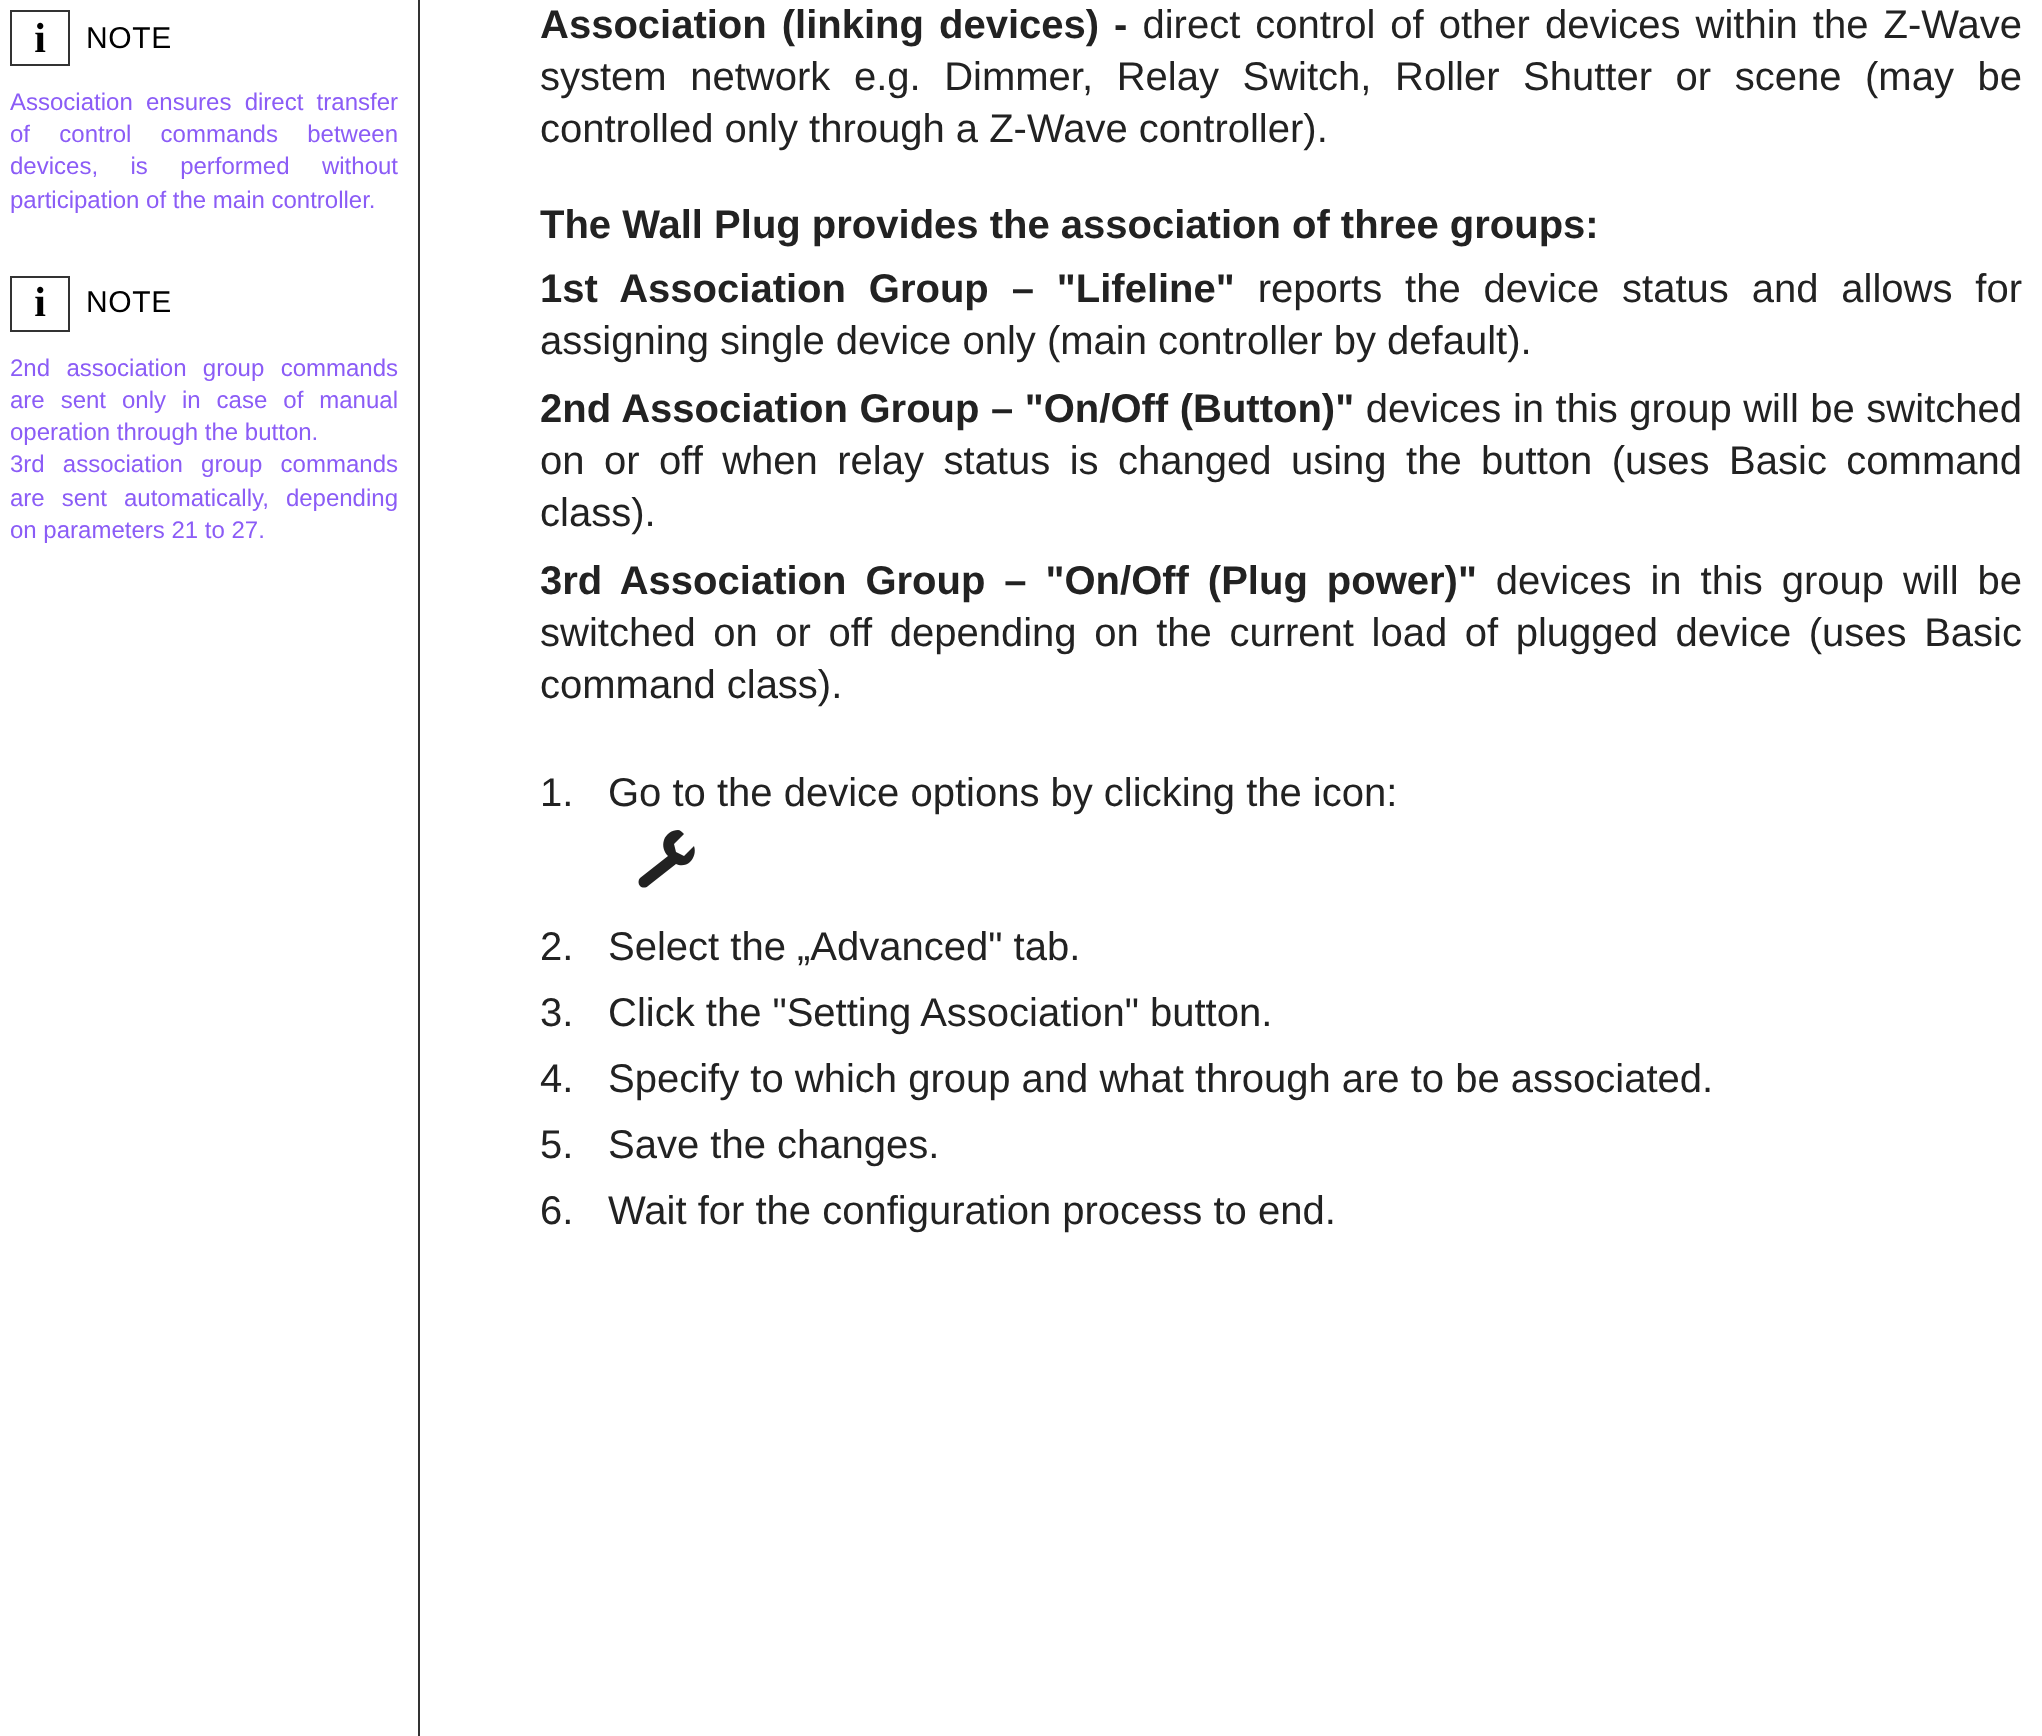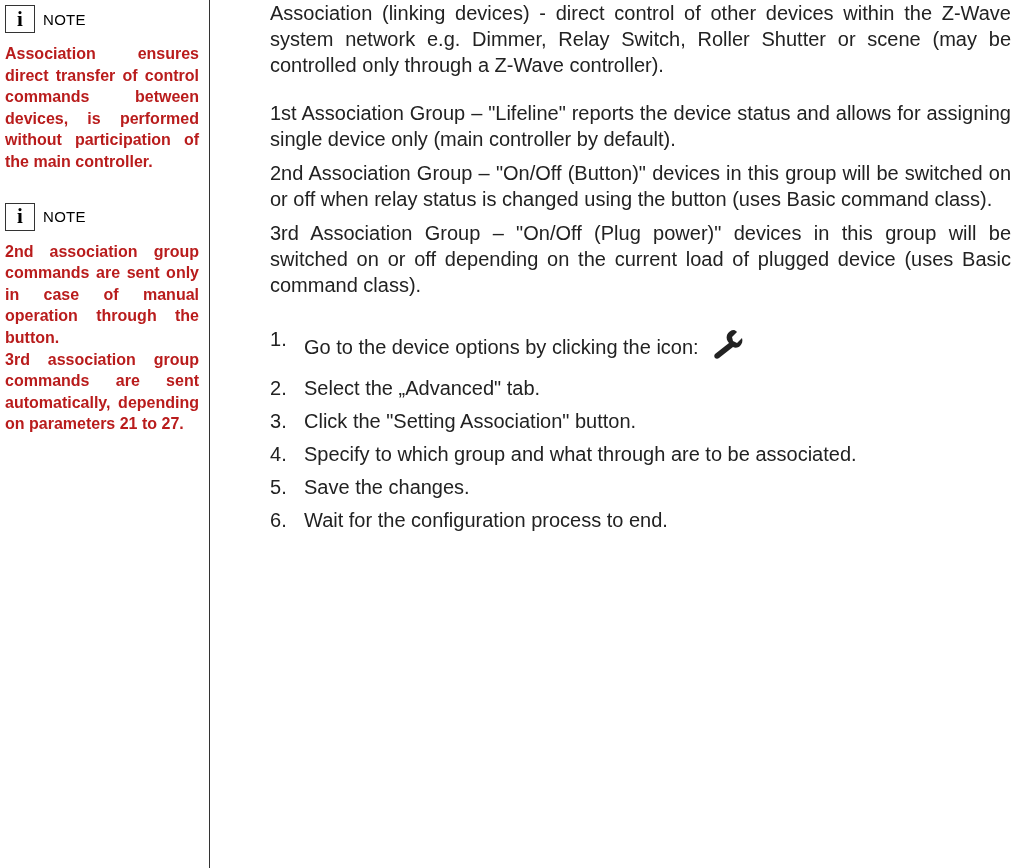--- a/index.html
+++ b/index.html
@@ -40,26 +40,25 @@
       font-weight: bold;
       font-size: 21px;
       margin-right: 8px;
     }
     .note-label {
       font-weight: normal;
       font-size: 15px;
       letter-spacing: 0.3px;
     }
     .note-text {
-      font-size: 16px;
+      font-size: 12px;
       line-height: 1.35;
       text-align: justify;
-      color: #b91c1c;
+      color: #8b5cf6;
       margin-bottom: 30px;
-      font-weight: bold;
     }
     .main {
       flex: 1;
       padding: 0 10px 0 60px;
     }
     .main p {
       font-size: 20px;
       line-height: 1.3;
       color: #222;
       margin-bottom: 22px;
@@ -70,21 +69,21 @@
       font-size: 20px;
       margin-bottom: 6px;
     }
     .main .group-para {
       margin-bottom: 8px;
     }
     .main .group-para-last {
       margin-bottom: 28px;
     }
     .bold {
-      font-weight: normal;
+      font-weight: bold;
     }
     .add-assoc {
       margin-bottom: 8px;
     }
     .steps {
       list-style: none;
       counter-reset: step;
     }
     .steps li {
       counter-increment: step;
@@ -96,21 +95,22 @@
       position: relative;
     }
     .steps li::before {
       content: counter(step) ".";
       position: absolute;
       left: 0;
       top: 0;
     }
     .step-with-icon {
       display: inline-flex;
-      align-items: center;
+      align-items: flex-start;
+      flex-direction: column;
     }
     .wrench-icon {
       display: inline-block;
       margin-left: 10px;
       vertical-align: middle;
     }
   </style>
 </head>
 <body>
 
@@ -135,20 +135,21 @@
       <div>2nd association group commands are sent only in case of manual operation through the button.</div>
       <div>3rd association group commands are sent automatically, depending on parameters 21 to 27.</div>
     </div>
   </div>
 
   <div class="main">
     <p>
       <span class="bold">Association (linking devices) -</span><span> direct control of other devices within the Z-Wave system network e.g. Dimmer, Relay Switch, Roller Shutter or scene (may be controlled only through a Z-Wave controller).</span>
     </p>
 
+    <p class="section-title">The Wall Plug provides the association of three groups:</p>
 
     <p class="group-para">
       <span class="bold">1st Association Group – "Lifeline"</span><span> reports the device status and allows for assigning single device only (main controller by default).</span>
     </p>
 
     <p class="group-para">
       <span class="bold">2nd Association Group –  "On/Off (Button)"</span><span> devices in this group will be switched on or off when relay status is changed using the button (uses Basic command class).</span>
     </p>
 
     <p class="group-para-last">

